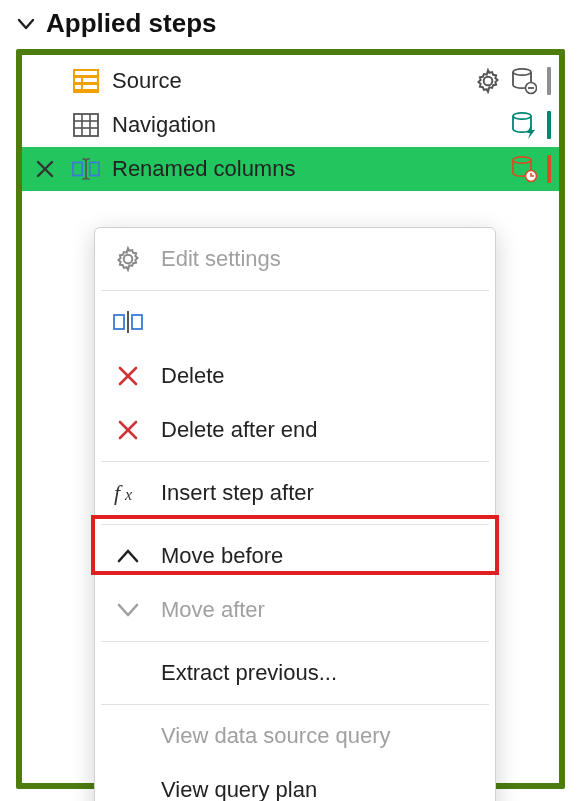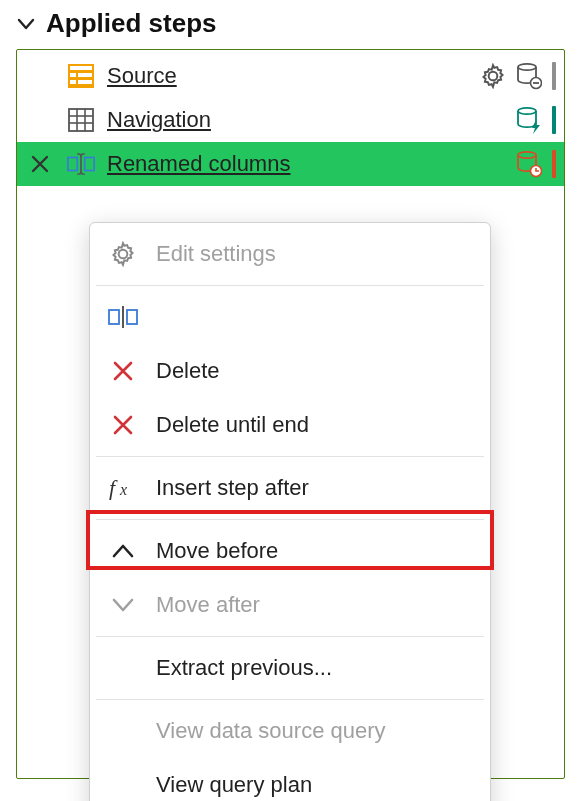--- a/index.html
+++ b/index.html
@@ -24,27 +24,26 @@
   .panel-header .chev {
     display: flex;
     align-items: center;
   }
   .panel-title {
     font-size: 26px;
     font-weight: 700;
     color: #111;
   }
   .steps-box {
-    border: 1px solid #4d7c0f;
+    border: 6px solid #4d7c0f;
     border-radius: 2px;
     padding: 4px 0;
     min-height: 720px;
     background: #fff;
     position: relative;
-    text-decoration: underline;
   }
   .step-row {
     display: flex;
     align-items: center;
     height: 44px;
     padding: 0 8px 0 8px;
     gap: 12px;
     font-size: 22px;
     color: #222;
   }
@@ -262,21 +261,21 @@
         </span>
         <span>Delete</span>
       </div>
 
       <div class="menu-item">
         <span class="mi-icon">
           <svg width="22" height="22" viewBox="0 0 22 22">
               <path d="M3 3 L19 19 M19 3 L3 19" stroke="#d13438" stroke-width="2.6" stroke-linecap="round"></path>
             </svg>
         </span>
-        <span>Delete until end</span>
+        <span>Delete after end</span>
       </div>
 
       <div class="menu-sep"></div>
 
       <div class="menu-item">
         <span class="mi-icon">
           <svg width="28" height="24" viewBox="0 0 28 24">
             <text x="0" y="19" font-family="Georgia, 'Times New Roman', serif" font-style="italic" font-size="22" fill="#333">f</text>
             <text x="11" y="19" font-family="Georgia, 'Times New Roman', serif" font-style="italic" font-size="16" fill="#333">x</text>
           </svg>

